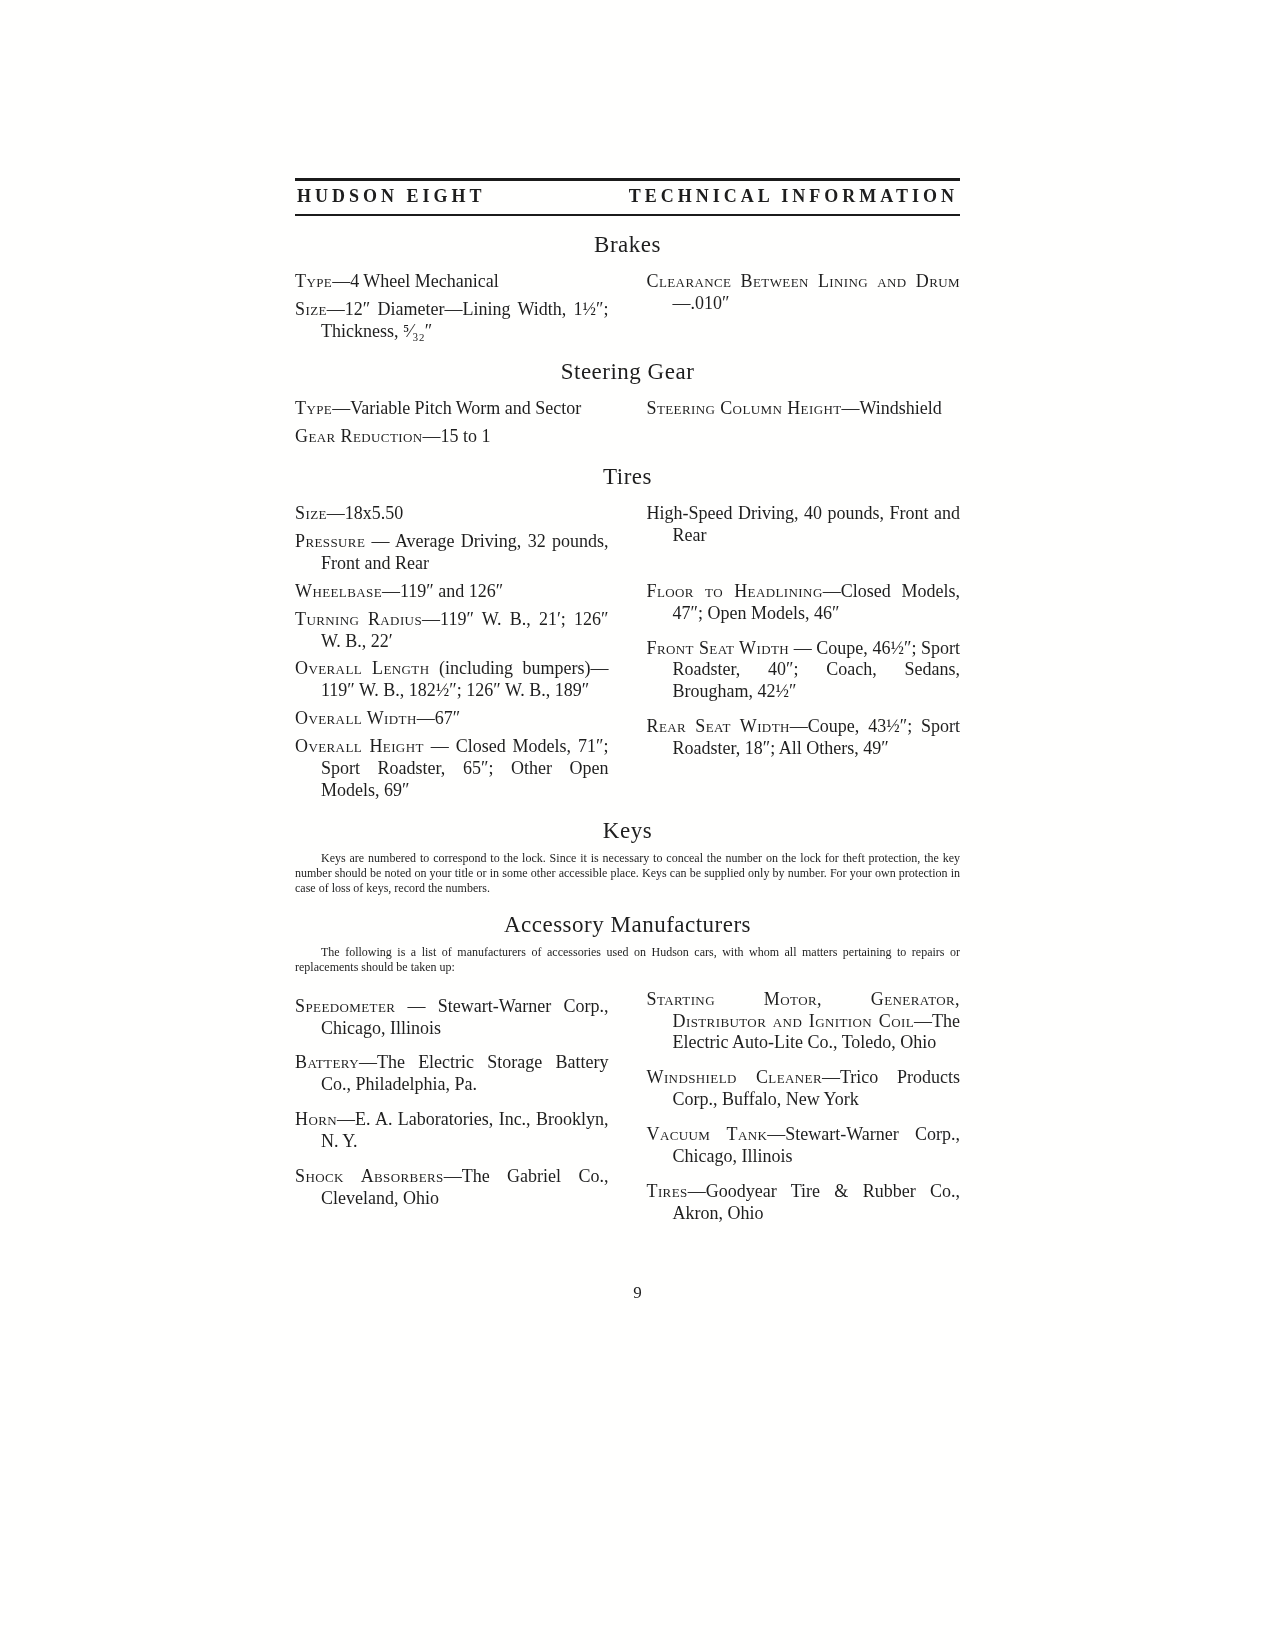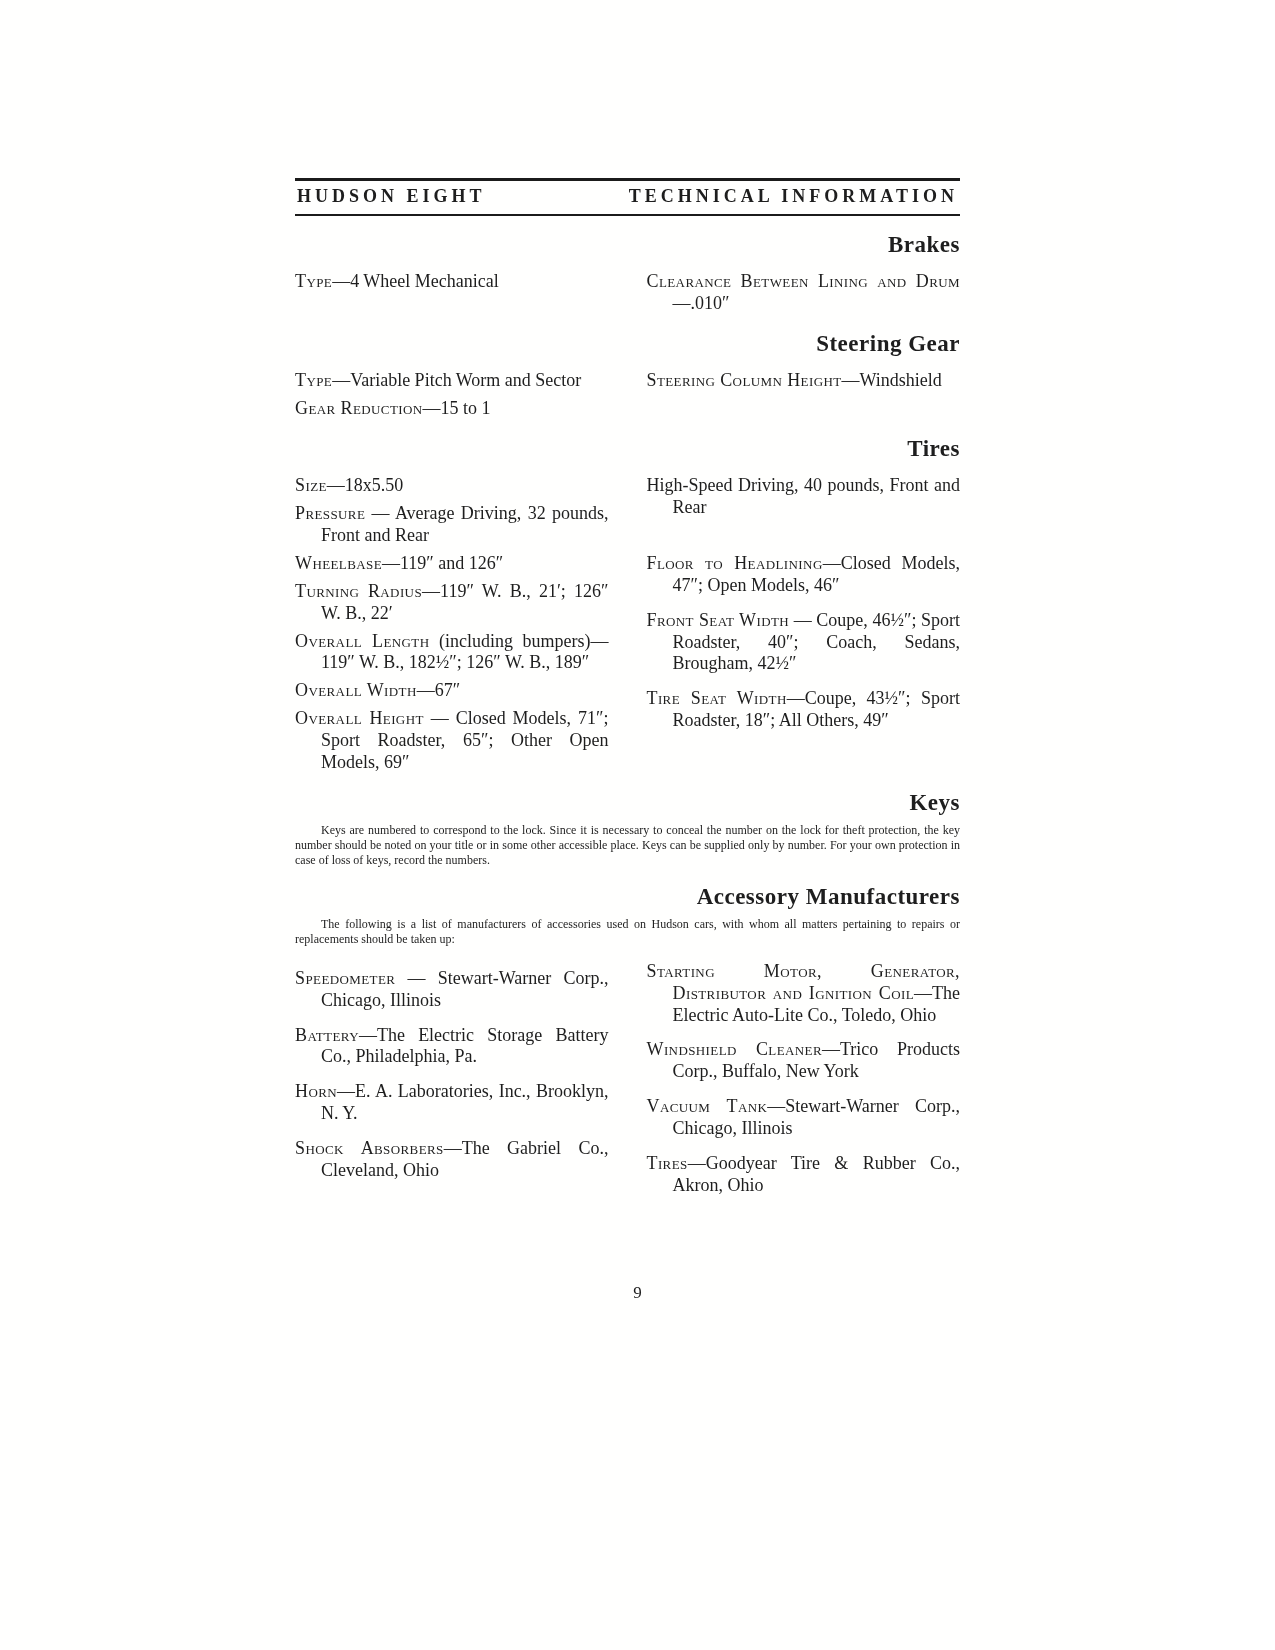--- a/index.html
+++ b/index.html
@@ -33,23 +33,23 @@
   .running-head {
     display: flex;
     justify-content: space-between;
     align-items: baseline;
     font-size: 18px;
     font-weight: bold;
     letter-spacing: 4px;
     padding: 5px 2px 7px 2px;
   }
   .sec-title {
-    text-align: right;
+    text-align: center;
     font-size: 23px;
-    font-weight: 700;
+    font-weight: 400;
     letter-spacing: 0.5px;
     margin: 16px 0 7px 0;
   }
   .cols {
     display: flex;
     gap: 38px;
   }
   .col {
     width: 50%;
   }
@@ -95,20 +95,21 @@
       <span>HUDSON EIGHT</span>
       <span>TECHNICAL INFORMATION</span>
     </div>
     <div class="rule-bottom"></div>
 
     <section>
       <h2 class="sec-title">Brakes</h2>
       <div class="cols">
         <div class="col">
           <p class="entry"><span class="term">Type</span><span>—4 Wheel Mechanical</span></p>
+          <p class="entry"><span class="term">Size</span><span>—12″ Diameter—Lining Width, 1½″; Thickness, ⁵⁄₃₂″</span></p>
         </div>
         <div class="col">
           <p class="entry"><span class="term">Clearance Between Lining and Drum</span><span>—.010″</span></p>
         </div>
       </div>
     </section>
 
     <section>
       <h2 class="sec-title">Steering Gear</h2>
       <div class="cols">
@@ -140,21 +141,21 @@
         <div class="col">
           <p class="entry"><span class="term">Wheelbase</span><span>—119″ and 126″</span></p>
           <p class="entry"><span class="term">Turning Radius</span><span>—119″ W. B., 21′; 126″ W. B., 22′</span></p>
           <p class="entry"><span class="term">Overall Length</span><span> (including bumpers)—119″ W. B., 182½″; 126″ W. B., 189″</span></p>
           <p class="entry"><span class="term">Overall Width</span><span>—67″</span></p>
           <p class="entry"><span class="term">Overall Height</span><span> — Closed Models, 71″; Sport Roadster, 65″; Other Open Models, 69″</span></p>
         </div>
         <div class="col">
           <p class="entry"><span class="term">Floor to Headlining</span><span>—Closed Models, 47″; Open Models, 46″</span></p>
           <p class="entry spaced"><span class="term">Front Seat Width</span><span> — Coupe, 46½″; Sport Roadster, 40″; Coach, Sedans, Brougham, 42½″</span></p>
-          <p class="entry spaced"><span class="term">Tire Seat Width</span><span>—Coupe, 43½″; Sport Roadster, 18″; All Others, 49″</span></p>
+          <p class="entry spaced"><span class="term">Rear Seat Width</span><span>—Coupe, 43½″; Sport Roadster, 18″; All Others, 49″</span></p>
         </div>
       </div>
     </section>
 
     <section>
       <h2 class="sec-title">Keys</h2>
       <p class="para">Keys are numbered to correspond to the lock. Since it is necessary to conceal the number on the lock for theft protection, the key number should be noted on your title or in some other accessible place. Keys can be supplied only by number. For your own protection in case of loss of keys, record the numbers.</p>
     </section>
 
     <section>

